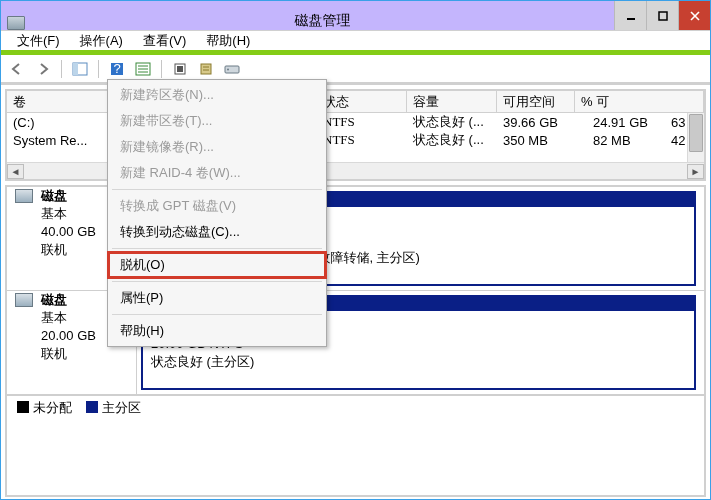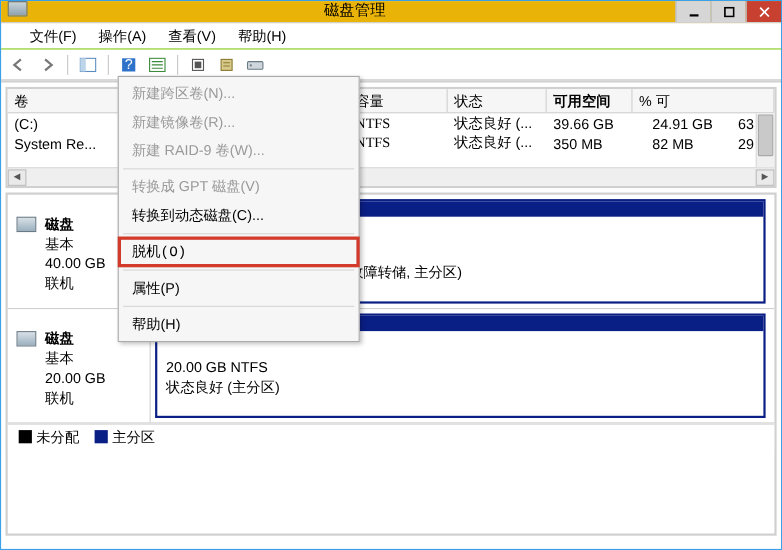--- a/index.html
+++ b/index.html
@@ -1,77 +1,77 @@
 <!DOCTYPE html>
 <html><head>
 <meta charset="utf-8">
 <style>
   * { box-sizing: border-box; margin: 0; padding: 0; font-family: "Microsoft YaHei", SimSun, Arial, sans-serif; font-size: 13px; }
   body { background: #fff; width: 711px; height: 500px; border: 1px solid #3aa0e8; overflow: hidden; }
 
   
-  .titlebar { height: 20px; background: #eab308; display: flex; align-items: flex-start; border-bottom: 1px solid #d0d0d0; }
+  .titlebar { height: 30px; background: #c4b5fd; display: flex; align-items: flex-end; border-bottom: 1px solid #d0d0d0; }
   .titlebar .ico { width: 18px; height: 14px; margin: 0 6px; background: linear-gradient(#c9d4db,#8fa2ae); border: 1px solid #6a7a85; border-radius: 1px; }
   .titlebar .title { flex: 1; text-align: center; font-size: 14px; }
   .wbtns { display: flex; height: 100%; }
   .wbtn { width: 32px; height: 100%; display: flex; align-items: center; justify-content: center; border-left: 1px solid #b9b9b9; background: #d6d6d6; cursor: default; }
   .wbtn.close { background: #c74030; color: #fff; }
   .wbtn svg { pointer-events: none; }
 
   
-  .menubar { height: 24px; display: flex; align-items: center; padding: 0 16px; border-bottom: 1px solid #84cc16; }
+  .menubar { height: 24px; display: flex; align-items: center; padding: 0 6px; border-bottom: 5px solid #84cc16; }
   .menubar span { padding: 2px 10px; cursor: default; }
 
   
   .toolbar { height: 28px; display: flex; align-items: center; gap: 6px; padding: 0 6px; border-bottom: 1px solid #d0d0d0; }
   .tbtn { width: 20px; height: 20px; display: flex; align-items: center; justify-content: center; }
   .vsep { width: 1px; height: 18px; background: #c6c6c6; margin: 0 2px; }
 
   
   .client { position: relative; height: calc(100% - 28px - 24px - 28px); display: flex; flex-direction: column; border-top: 2px solid #d0d0d0; }
 
   
   .listpane { height: 92px; display: flex; flex-direction: column; border: 2px solid #d0d0d0; margin: 4px; position: relative; background: #fff; }
   .colhead { display: flex; background: #f6f6f6; border-bottom: 1px solid #d0d0d0; height: 22px; }
   .ch { border-right: 1px solid #d0d0d0; padding: 2px 6px; color: #000; font-size: 13px; white-space: nowrap; overflow: hidden; }
-  .ch1{width:150px;} .ch2{width:80px;} .ch3{width:80px;} .ch4{width:90px;} .ch5{width:90px;} .ch6{width:90px;} .ch7{width:78px;font-weight:bold;} .ch8{flex:1;}
+  .ch1{width:150px;} .ch2{width:80px;} .ch3{width:80px;} .ch4{width:90px;} .ch5{width:90px;} .ch6{width:90px;} .ch7{width:78px;} .ch8{flex:1;}
   .rows { flex: 1; overflow: hidden; }
   .row { display: flex; height: 18px; align-items: center; }
   .cell { padding: 0 6px; white-space: nowrap; overflow: hidden; }
   .cell1{width:150px;} .cell2{width:80px;} .cell3{width:80px;} .cell4{width:90px;font-family:Liberation Serif, serif;} .cell5{width:90px;} .cell6{width:90px;} .cell7{width:78px;} .cell8{flex:1;}
   .hscroll { height: 17px; background: #efefef; border-top: 1px solid #d9d9d9; display: flex; align-items: center; }
   .sbtn { width: 17px; height: 15px; background: #eaeaea; border: 1px solid #bdbdbd; display: flex; align-items: center; justify-content: center; font-size: 10px; color: #555; }
   .strack { flex: 1; height: 15px; position: relative; }
   .vbar { position: absolute; right: 0; top: 22px; bottom: 17px; width: 17px; background: #f0f0f0; border-left: 1px solid #d9d9d9; }
   .vbar .thumb { margin: 1px; height: 38px; background: #c9c9c9; border: 1px solid #a9a9a9; border-radius: 1px;}
 
   
   .diskpane { flex: 1; margin: 0 4px 4px 4px; border: 2px solid #d0d0d0; overflow: hidden; position: relative; }
   .diskrow { display: flex; border-bottom: 1px solid #cfcfcf; }
-  .diskhdr { width: 130px; padding: 18px 8px; border-right: 1px solid #cfcfcf; display: flex; gap: 8px; align-items: flex-start; }
+  .diskhdr { width: 130px; padding: 0 8px; border-right: 1px solid #cfcfcf; display: flex; gap: 8px; align-items: flex-start; }
   .diskicon { width: 18px; height: 14px; background: linear-gradient(#d8e0e6,#9bb0bf); border: 1px solid #6a7a85; margin-top: 2px; }
   .diskhdrtxt div { line-height: 18px; }
   .diskmap { flex: 1; display: flex; align-items: stretch; padding: 4px 8px 4px 4px; gap: 0; }
   .part { border: 2px solid #0a1f86; flex: 1; display: flex; flex-direction: column; }
   .partbar { height: 14px; background: #0a1f86; }
   .partbody { padding: 6px 8px; line-height: 18px; }
   .partbody b { font-weight: bold; }
 
   
   .legend { height: 24px; border-top: 1px solid #cfcfcf; display: flex; align-items: center; gap: 14px; padding: 0 10px; font-size: 13px; background: #fff; }
   .sw { width: 12px; height: 12px; display: inline-block; margin-right: 4px; vertical-align: -1px; }
   .sw.black { background: #000; }
   .sw.blue { background: #0a1f86; }
 
   
   .ctxmenu { position: absolute; left: 106px; top: -6px; width: 220px; background: #f6f6f6; border: 1px solid #aaa; box-shadow: 2px 2px 4px rgba(0,0,0,.25); z-index: 20; padding: 2px 0; }
   .ctxitem { height: 26px; display: flex; align-items: center; padding: 0 12px; cursor: default; text-align: right; }
   .ctxitem.disabled { color: #9a9a9a; }
   .ctxsep { height: 1px; background: #d6d6d6; margin: 3px 4px; }
-  .ctxitem.hl { outline: 3px solid #d23b2b; outline-offset: -2px; font-family: Liberation Mono, monospace; }
+  .ctxitem.hl { outline: 3px solid #d23b2b; outline-offset: -2px; }
 
   
   .ovwrap { position: relative; flex:1; display:flex; flex-direction:column; }
 </style>
 </head>
 <body>
 
 <div class="titlebar">
   <div class="ico"></div>
   <div class="title">磁盘管理</div>
@@ -159,22 +159,22 @@
 
 <div class="client">
 
   <div class="ovwrap">
 
     <div class="listpane">
       <div class="colhead">
         <div class="ch ch1">卷</div>
         <div class="ch ch2">布局</div>
         <div class="ch ch3">类型</div>
+        <div class="ch ch5">状态</div>
         <div class="ch ch6">容量</div>
-        <div class="ch ch5">状态</div>
         <div class="ch ch7">可用空间</div>
         <div class="ch ch8">% 可</div>
       </div>
       <div class="rows">
         <div class="row">
           <div class="cell cell1">(C:)</div>
           <div class="cell cell2"></div>
           <div class="cell cell3"></div>
           <div class="cell cell4">NTFS</div>
           <div class="cell cell5">状态良好 (...</div>
@@ -183,21 +183,21 @@
           <div class="cell cell8">63</div>
         </div>
         <div class="row">
           <div class="cell cell1">System Re...</div>
           <div class="cell cell2"></div>
           <div class="cell cell3"></div>
           <div class="cell cell4">NTFS</div>
           <div class="cell cell5">状态良好 (...</div>
           <div class="cell cell6">350 MB</div>
           <div class="cell cell7">82 MB</div>
-          <div class="cell cell8">29</div>
+          <div class="cell cell8">42</div>
         </div>
       </div>
       <div class="vbar">
           <div class="thumb"></div>
         </div>
       <div class="hscroll">
         <div class="sbtn">◄</div>
         <div class="strack">
           <div style="position:absolute;left:40%;top:0;height:100%;width:18px;display:flex;align-items:center;justify-content:center;color:#555">⋮⋮</div>
         </div>
@@ -257,22 +257,23 @@
       <div style="flex:1"></div>
 
       <div class="legend">
         <span><span class="sw black"></span><span>未分配</span></span>
         <span><span class="sw blue"></span><span>主分区</span></span>
       </div>
     </div>
 
     <div class="ctxmenu">
       <div class="ctxitem disabled">新建跨区卷(N)...</div>
+      <div class="ctxitem disabled">新建带区卷(T)...</div>
       <div class="ctxitem disabled">新建镜像卷(R)...</div>
-      <div class="ctxitem disabled">新建 RAID-9 卷(W)...</div>
+      <div class="ctxitem disabled">新建 RAID-4 卷(W)...</div>
       <div class="ctxsep"></div>
       <div class="ctxitem disabled">转换成 GPT 磁盘(V)</div>
       <div class="ctxitem">转换到动态磁盘(C)...</div>
       <div class="ctxsep"></div>
       <div class="ctxitem hl">脱机(O)</div>
       <div class="ctxsep"></div>
       <div class="ctxitem">属性(P)</div>
       <div class="ctxsep"></div>
       <div class="ctxitem">帮助(H)</div>
     </div>

